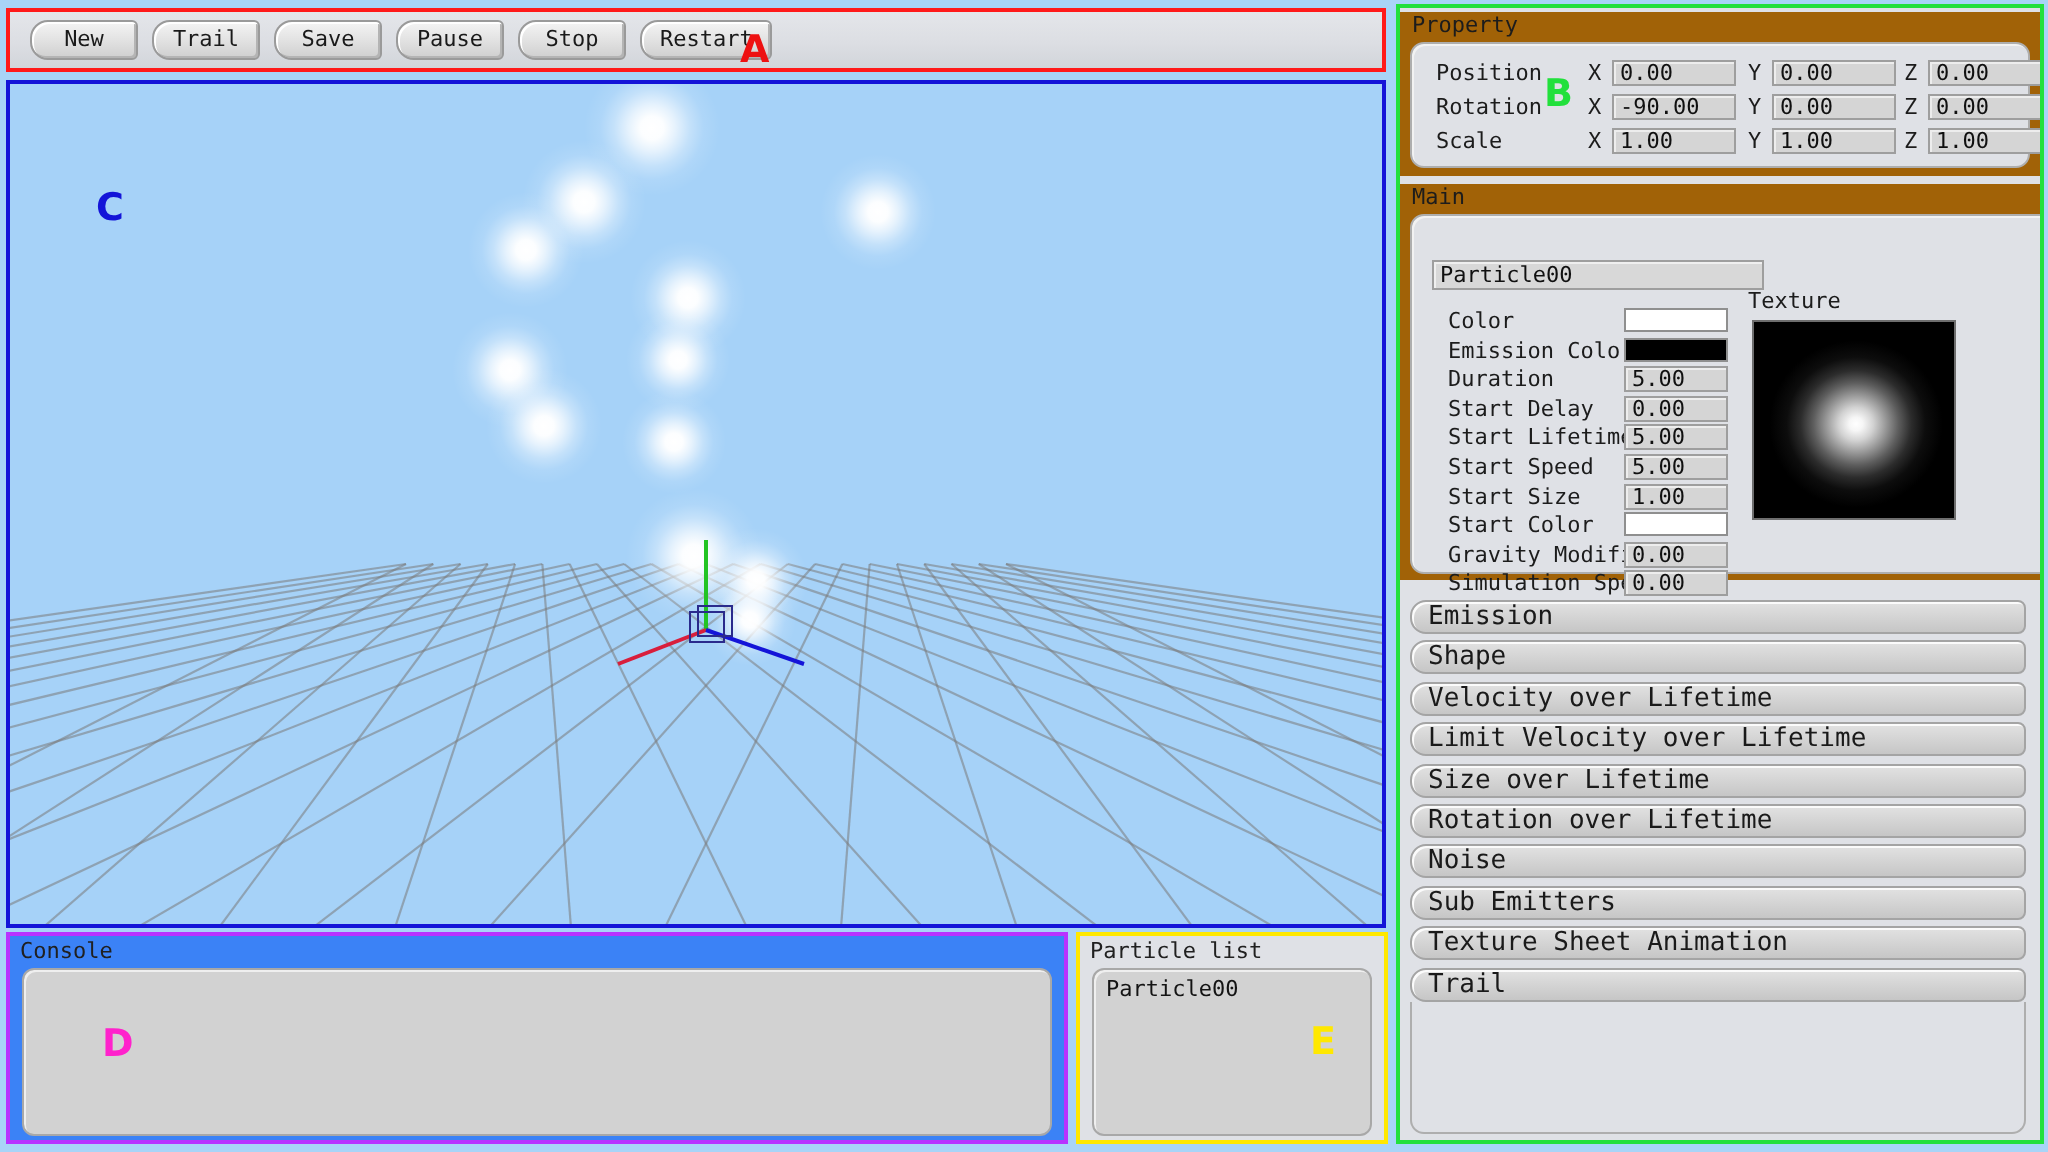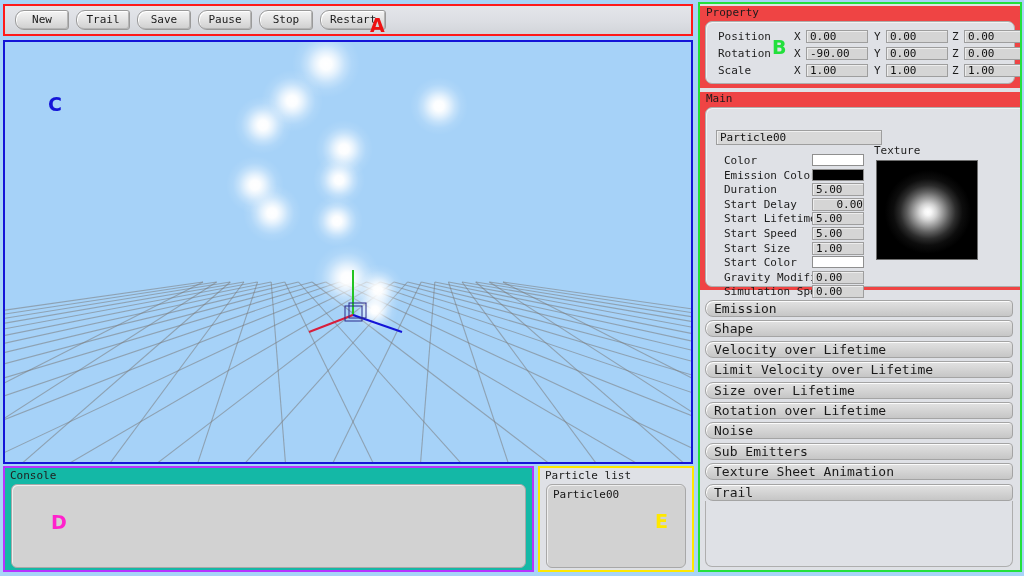--- a/index.html
+++ b/index.html
@@ -75,21 +75,21 @@
         rgba(255,255,255,0.34) 56%,
         rgba(255,255,255,0.10) 76%,
         rgba(255,255,255,0) 100%);
     pointer-events: none;
   }
 
   
   #console-panel {
     position: absolute; left: 3px; top: 466px;
     width: 531px; height: 106px;
-    background: #14b8a6;
+    background: #3b82f6;
     border: 2px solid #b833ff;
   }
   .panel-title {
     font-size: 11px; color: #202020;
     padding: 1px 0 0 5px;
     line-height: 13px;
     white-space: nowrap;
   }
   #console-area {
     position: absolute; left: 6px; top: 16px;
@@ -126,21 +126,21 @@
   
   #right-col {
     position: absolute; left: 698px; top: 2px;
     width: 324px; height: 570px;
     background: #dfe1e6;
     border: 2px solid #22e03c;
     overflow: hidden;
   }
   .group {
     position: absolute;
-    background: #ef4444;
+    background: #a16207;
   }
   .group-label {
     font-size: 11px; color: #1c1c1c;
     line-height: 13px;
     padding-left: 6px;
     white-space: nowrap;
   }
   .group-body {
     position: absolute; left: 5px; right: 5px;
     border: 1px solid #aeaeae;
@@ -422,21 +422,21 @@
             <div class="swatch" style="background: rgb(255, 255, 255);"></div>
           </div>
           <div class="main-row" style="top: 60.6px; width: 165px;">
             <div class="main-name">Emission Color</div>
             <div class="swatch" style="background: rgb(0, 0, 0);"></div>
           </div>
           <div class="main-row" style="top: 75.2px; width: 165px;">
             <div class="main-name">Duration</div>
             <div class="main-fld">5.00</div>
           </div>
-          <div class="main-row" style="top: 89.8px; width: 165px; text-align: right;">
+          <div class="main-row" style="top: 89.8px; width: 165px;">
             <div class="main-name">Start Delay</div>
             <div class="main-fld">0.00</div>
           </div>
           <div class="main-row" style="top: 104.4px; width: 165px;">
             <div class="main-name">Start Lifetime</div>
             <div class="main-fld">5.00</div>
           </div>
           <div class="main-row" style="top: 119px; width: 165px;">
             <div class="main-name">Start Speed</div>
             <div class="main-fld">5.00</div>

